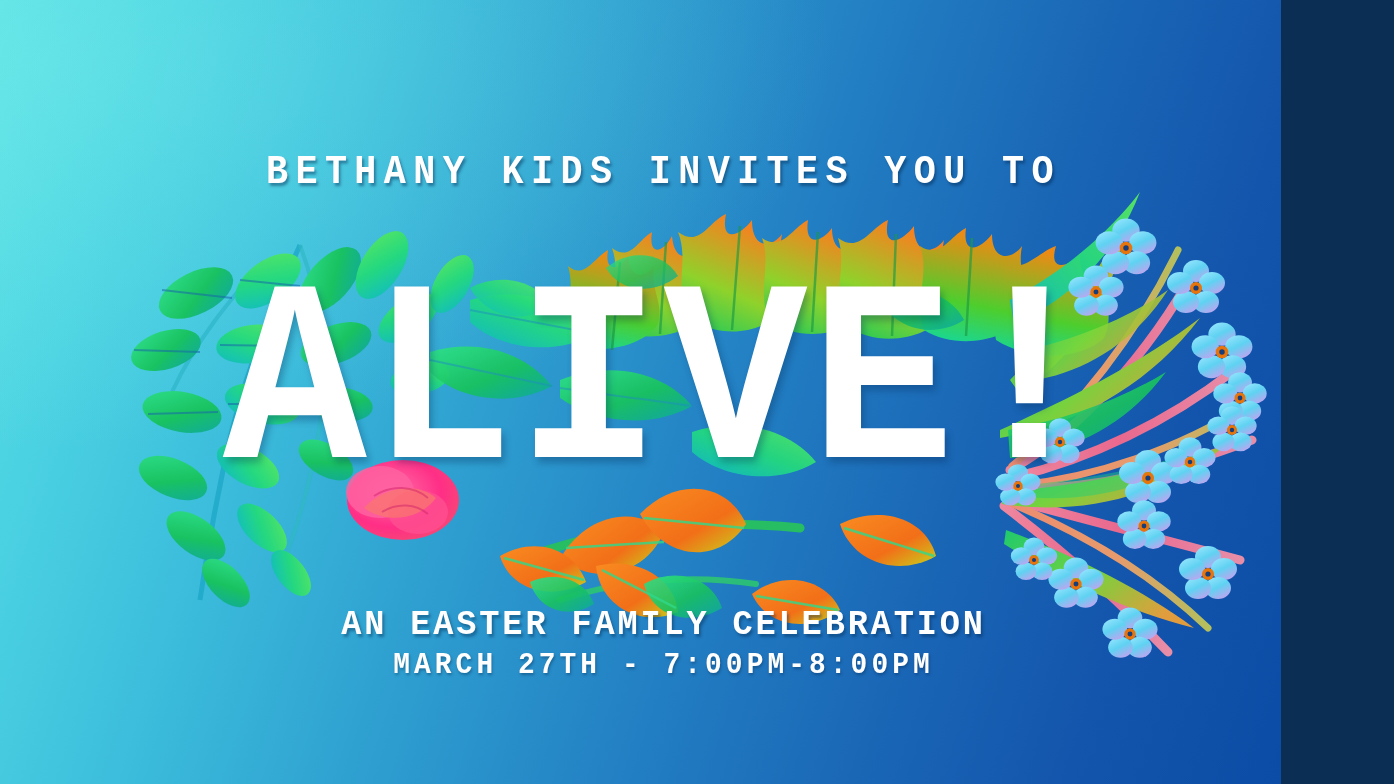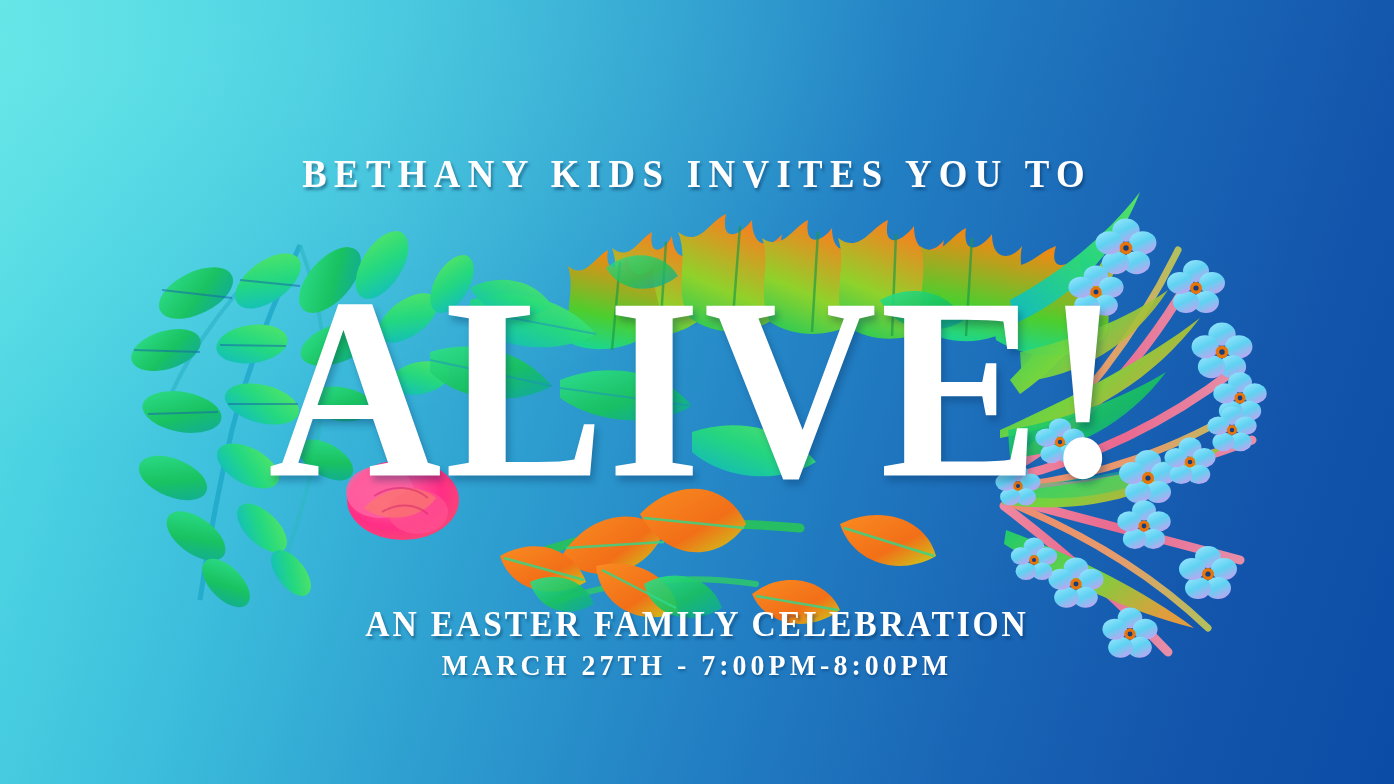--- a/index.html
+++ b/index.html
@@ -1,19 +1,20 @@
 <!DOCTYPE html>
 <html><head>
 <meta charset="utf-8">
 <style>
   html,body{margin:0;padding:0;background:#0b2e55;}
   #poster{
-    position:relative;width:1394px;height:784px;overflow:hidden;
-    font-family:Liberation Serif, serif;
+    position:relative;width:1258px;height:784px;overflow:hidden;
+    font-family:Liberation Mono, monospace;
     background:linear-gradient(108deg,#5CE0E4 0%,#4BD2E2 11%,#3CBEDC 24%,#2E9FD0 40%,#2381C4 56%,#1A67B6 72%,#1355AC 86%,#0B4CA6 100%);
+    padding-left:23px;
   }
   #poster:after{
     content:"";position:absolute;inset:0;pointer-events:none;
     background:radial-gradient(120% 95% at 3% 8%, rgba(120,240,235,.42) 0%, rgba(120,240,235,0) 52%);
   }
   .art{position:absolute;inset:0;}
   .art svg{position:absolute;left:0;top:0;width:1394px;height:784px;}
   .layer-top{z-index:4;}
   .layer-mid{z-index:2;}
   .layer-back{z-index:1;}

